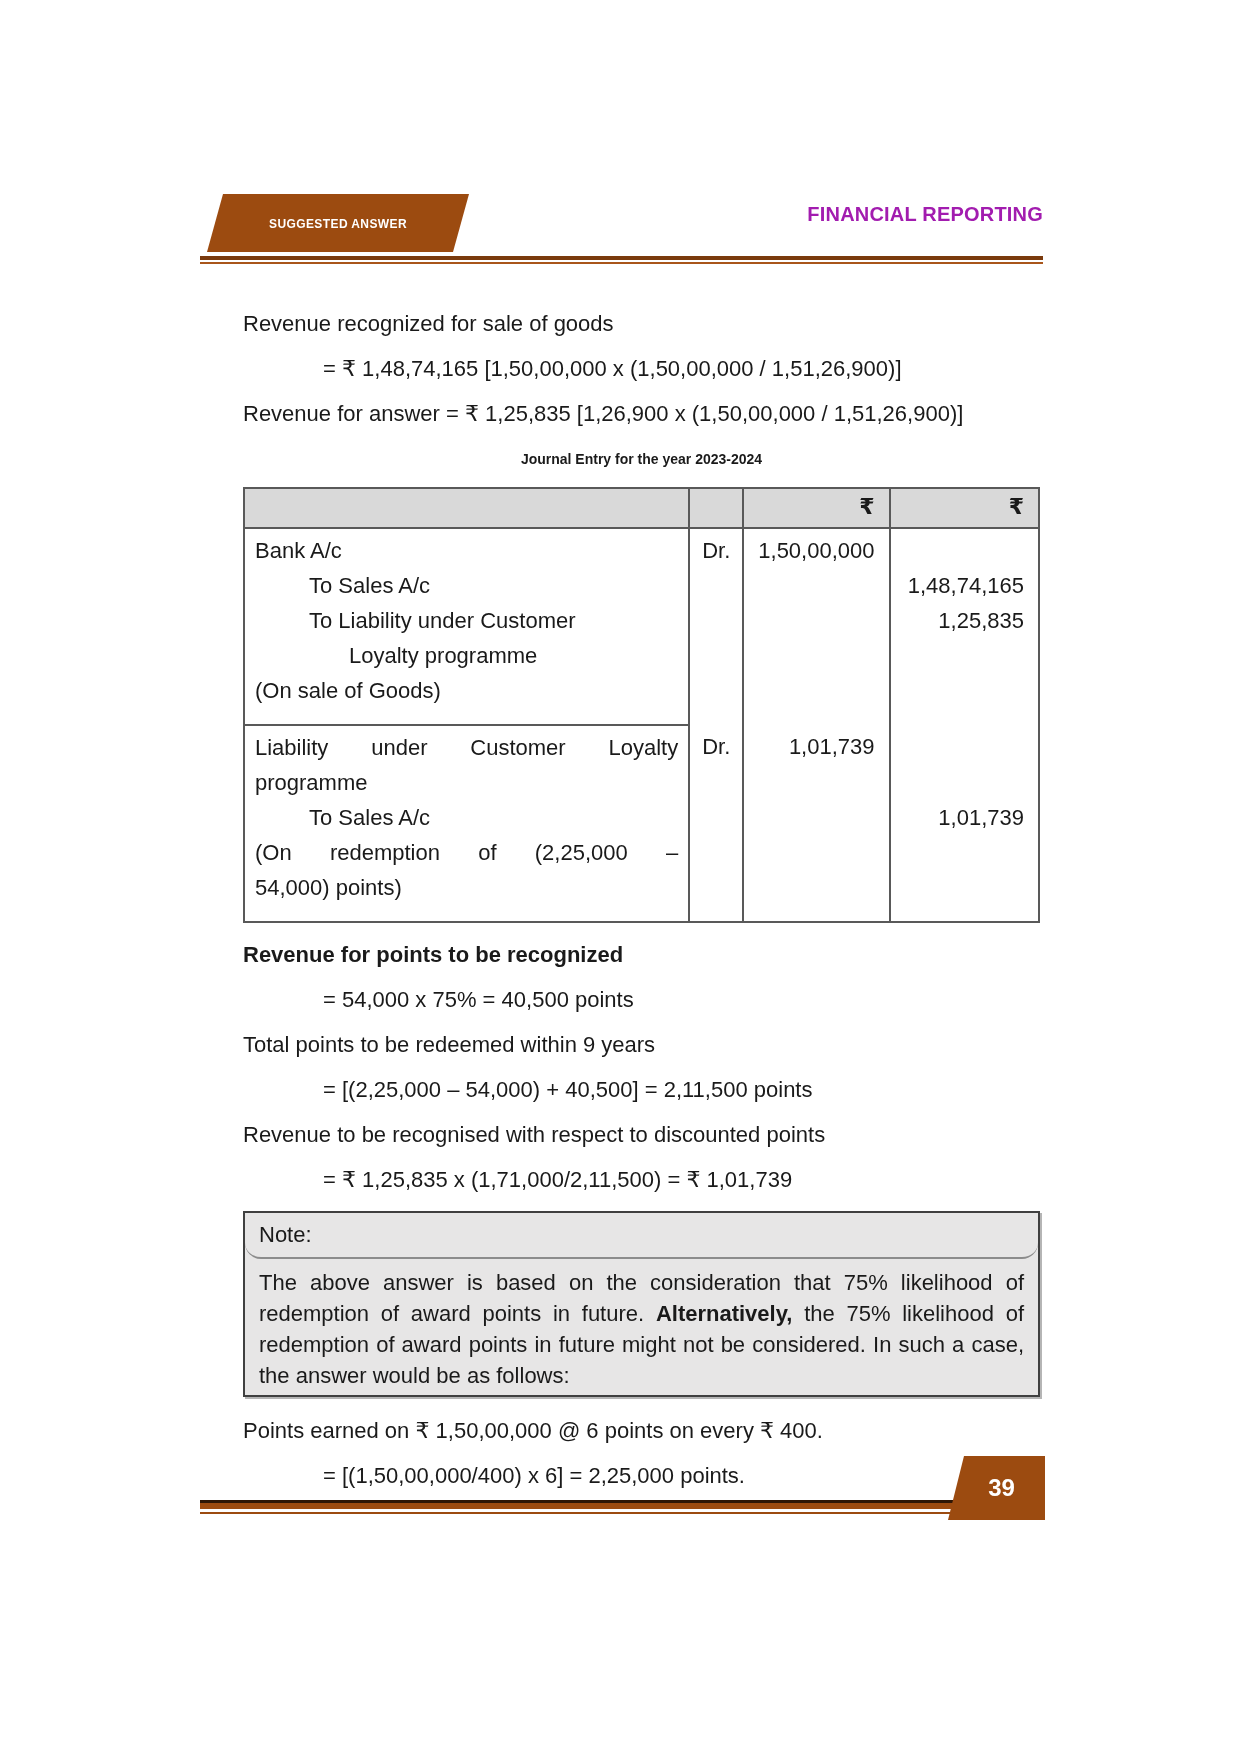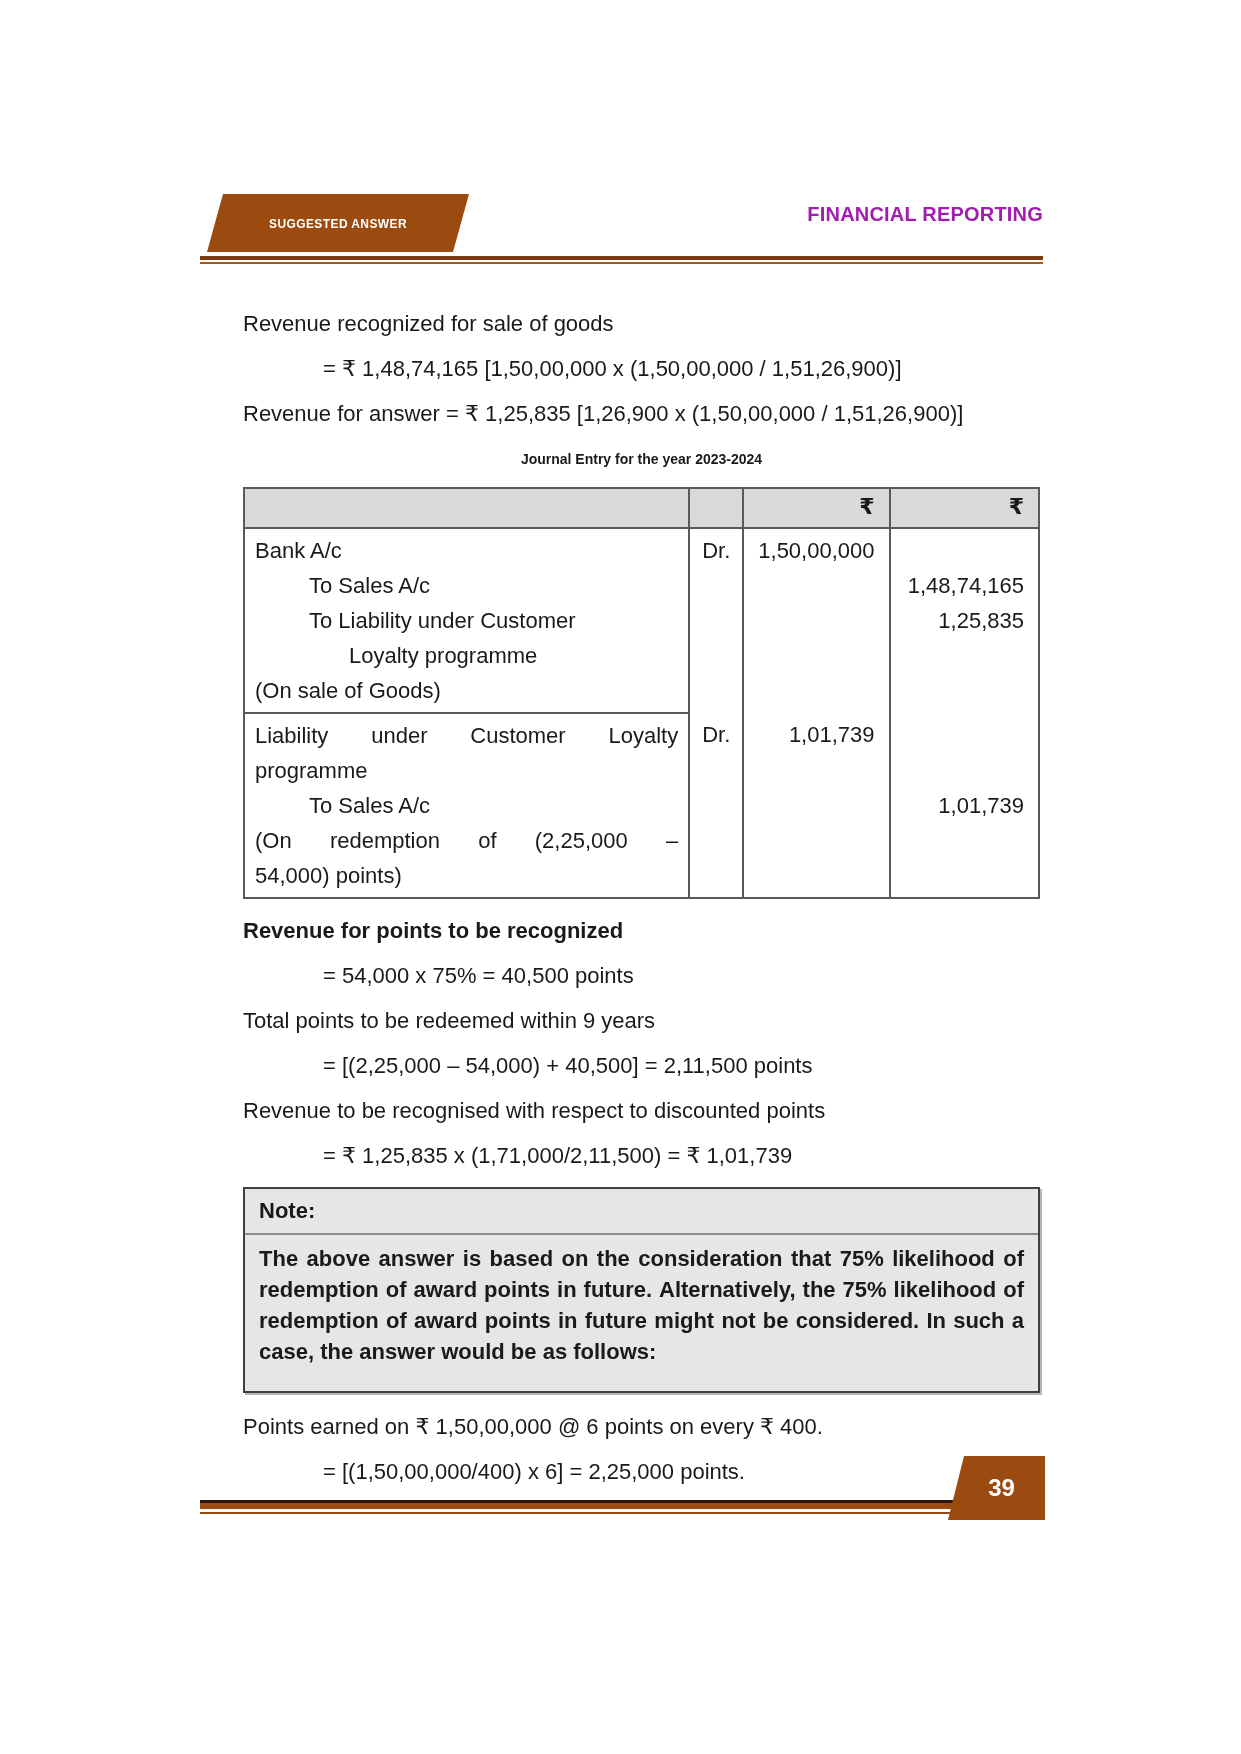--- a/index.html
+++ b/index.html
@@ -54,34 +54,35 @@
   table.journal thead th{
     background:#D9D9D9;border-bottom:2px solid #595959;
     height:30px;font-weight:bold;
   }
   .c-amt,.amt{text-align:right;padding-right:14px !important;}
   .dr{text-align:center;padding-left:4px !important;padding-right:4px !important;}
   .ind1{padding-left:64px !important;}
   .ind2{padding-left:104px !important;}
   .just{text-align:justify;text-align-last:justify;}
   tr.entry-start td{padding-top:8px;}
-  tr.entry-end td{padding-bottom:8px;}
+  tr.entry-end td{padding-bottom:20px;}
   tr.sep td:first-child{border-top:2px solid #595959;}
 
   
   .note-box{
     border:2px solid #404040;background:#E7E6E6;
     margin:6px 0 20px;box-shadow:2px 2px 0 #b5b5b5;
   }
   .note-title{
-    font-weight:bold;padding:8px 14px;border-bottom:2px solid #8c8c8c;
+    font-weight:normal;padding:8px 14px;border-bottom:2px solid #8c8c8c;
     line-height:28px;
+    border-radius:16px;
   }
   .note-body{
-    padding:8px 14px 24px;line-height:31px;text-align:justify;font-weight:bold;
+    padding:8px 14px 4px;line-height:31px;text-align:justify;
   }
 
   
   .footer-rule{position:absolute;left:200px;right:198px;top:1500px;}
   .f-thick{height:6px;background:#9C4B10;border-top:3px solid #2E1605;}
   .f-gap{height:3px;}
   .f-thin{height:2px;background:#9C4B10;}
   .page-badge{
     position:absolute;left:948px;top:1456px;width:97px;height:64px;
     background:#9C4B10;

